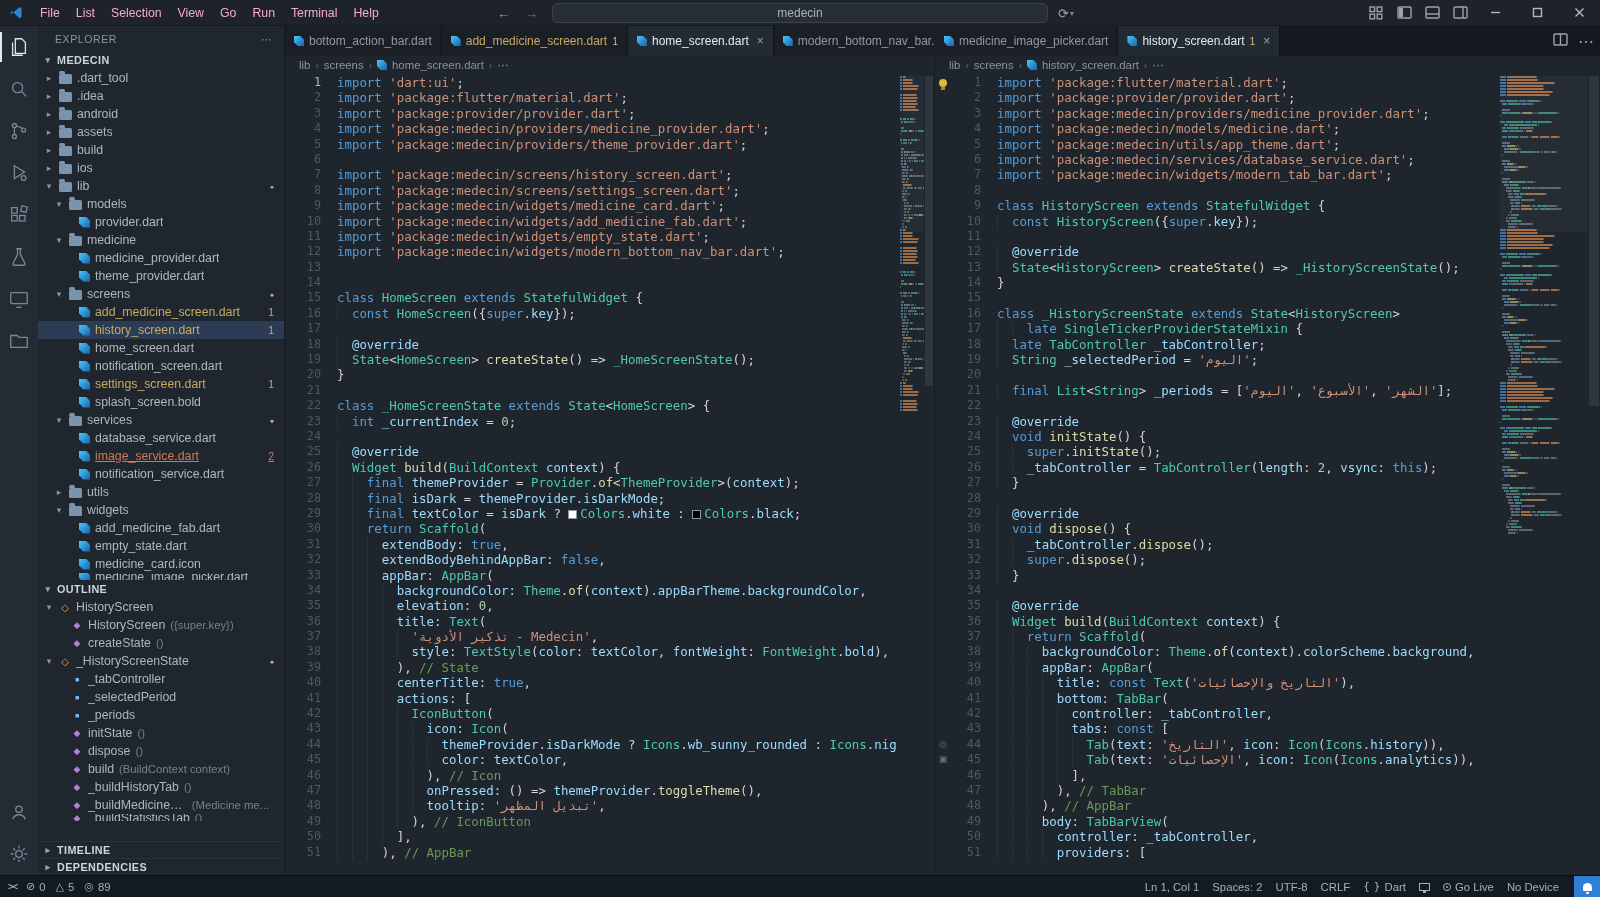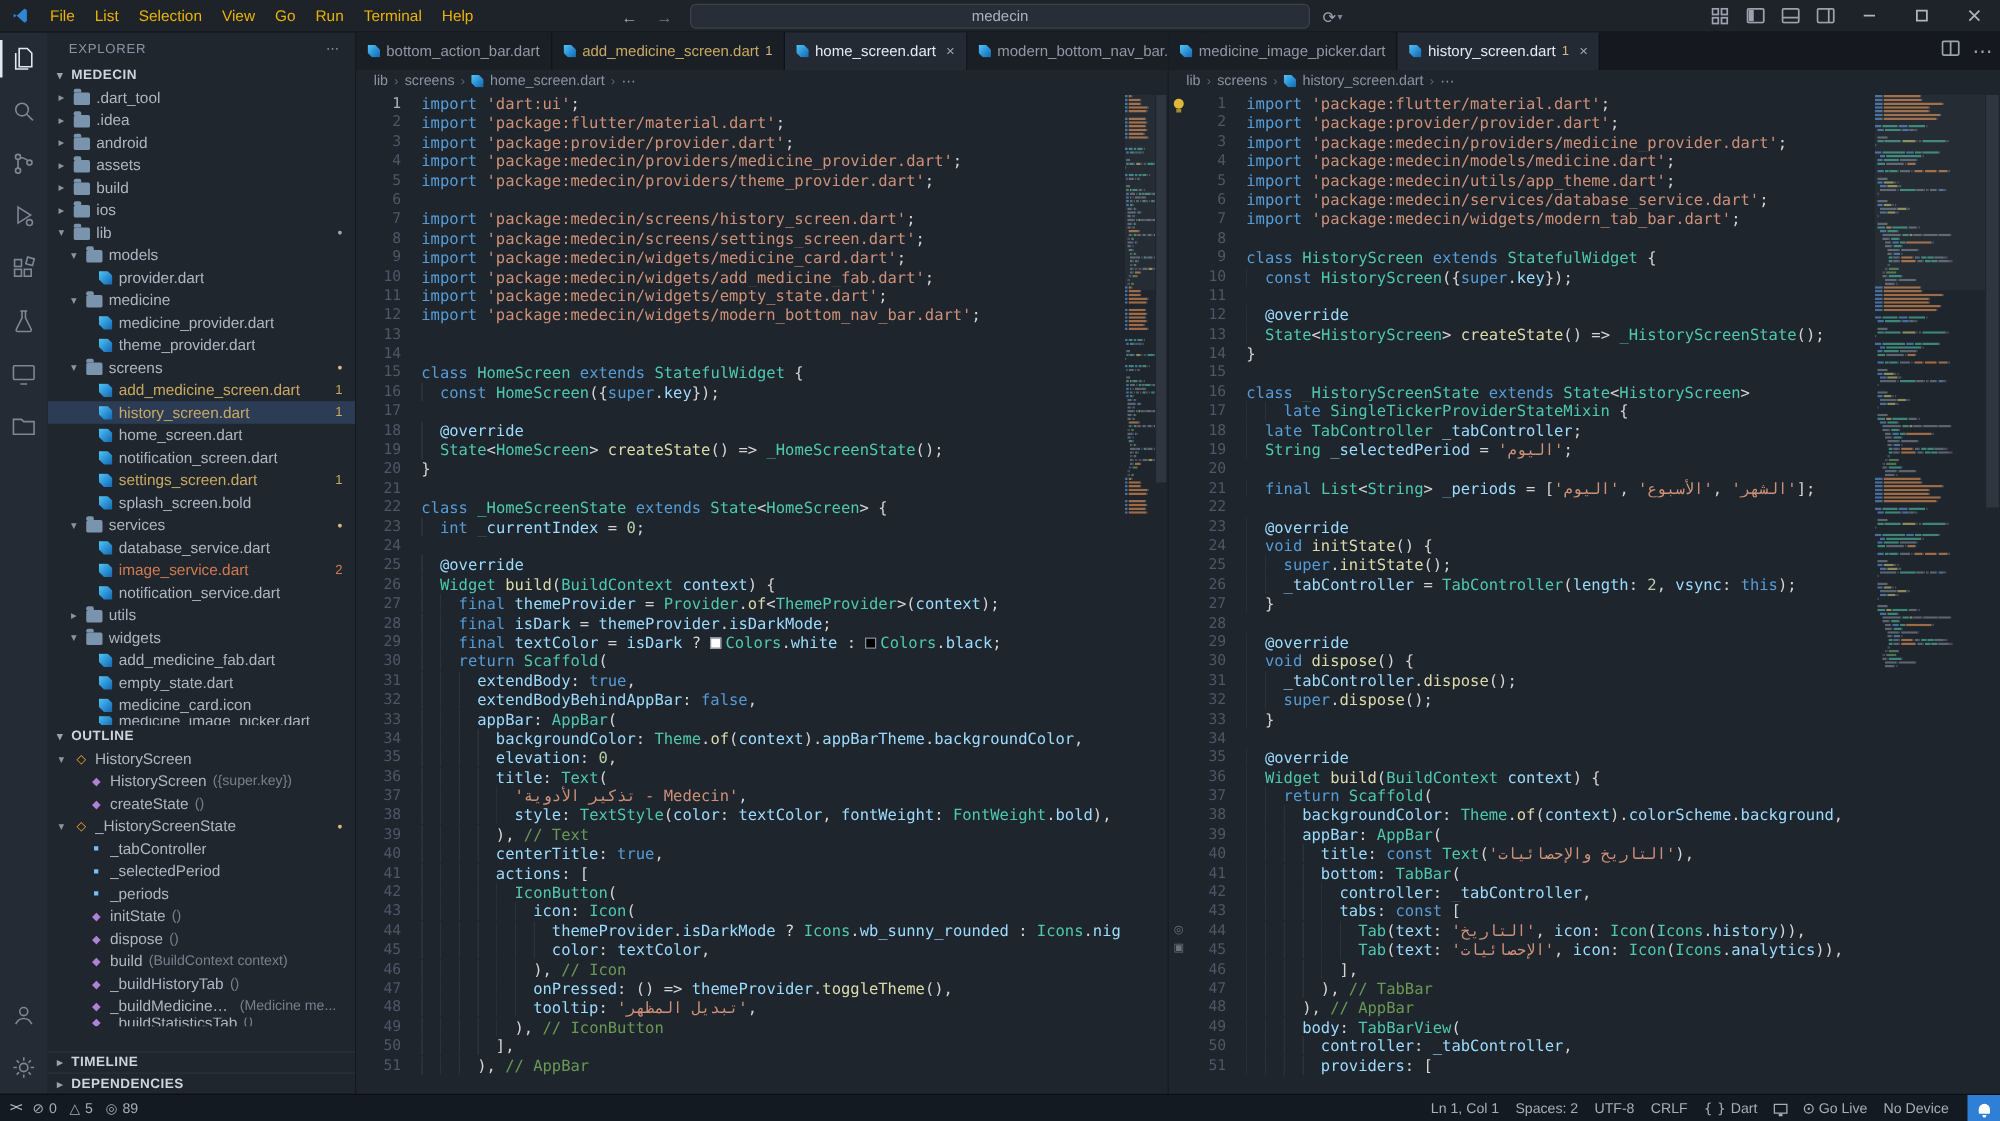--- a/index.html
+++ b/index.html
@@ -4,21 +4,21 @@
 <style>
   * { box-sizing: border-box; margin:0; padding:0; }
   html,body { width:1600px; height:897px; overflow:hidden; background:#1f252d; }
   body { font-family:"Liberation Sans", sans-serif; color:#c3cad4; position:relative; }
   #app { display:flex; flex-direction:column; width:1600px; height:897px; }
 
   
   .titlebar { height:26px; background:#1d2329; display:flex; align-items:center; position:relative; flex:none; border-bottom:1px solid #141920;}
   .logo { width:15px; height:15px; margin:0 8px 0 9px; flex:none;}
   .menubar { display:flex; }
-  .menu-item { padding:0 8px; font-size:12.3px; color:#eab308; line-height:26px; cursor:default;}
+  .menu-item { padding:0 8px; font-size:12.3px; color:#f9a8d4; line-height:26px; cursor:default;}
   .navs { position:absolute; left:497px; top:0; height:26px; display:flex; align-items:center; gap:15px; color:#9aa3ae; font-size:13px;}
   .nav-fwd { color:#6d7682; }
   .searchbox { position:absolute; left:50%; transform:translateX(-50%); top:3px; width:496px; height:20px; background:#272e37; border:1px solid #3a424d; border-radius:5px; display:flex; align-items:center; justify-content:center; font-size:12px; color:#aab3bd;}
   .sync { position:absolute; left:calc(50% + 258px); top:0; height:26px; display:flex; align-items:center; color:#9aa3ae; font-size:13px; gap:1px;}
   .sync small { font-size:8px; color:#7d8794;}
   .tb-right { margin-left:auto; display:flex; align-items:center; height:26px;}
   .tb-ic { width:28px; height:26px; display:flex; align-items:center; justify-content:center; color:#9aa3ae;}
   .winbtn { width:42px; height:26px; display:flex; align-items:center; justify-content:center; color:#aeb6c2;}
   .ico { stroke:currentColor; fill:none; stroke-width:1.4; }
 
@@ -39,21 +39,21 @@
   .sec-header { height:18px; display:flex; align-items:center; gap:3px; padding-left:4px; font-size:10.8px; font-weight:bold; letter-spacing:.4px; color:#cdd5df; flex:none;}
   .sec-header.bottom { border-top:1px solid #2a313a; height:17px;}
   .chevhdr { width:12px; text-align:center; color:#9aa3ae; font-size:9px;}
   #tree, #outline { flex:none; overflow:hidden;}
   .row { height:18px; display:flex; align-items:center; gap:5px; font-size:12.3px; color:#aeb6c2; padding-right:10px; cursor:default; white-space:nowrap; overflow:hidden;}
   .row.selected { background:#2c3c55; color:#dbe3ed;}
   .row.clipped { height:7px; overflow:hidden;}
   .chev { width:10px; flex:none; font-size:9px; color:#8b95a1; text-align:center;}
   .rowlabel { overflow:hidden; text-overflow:ellipsis;}
   .c-warn { color:#c9a962 !important; }
-  .c-error { color:#cf7a50 !important; }
+  .c-error { color:#cf7a50 !important;text-decoration:underline; }
   .rowbadge { font-size:10.5px; flex:none;}
   .rowdot { font-size:7px; flex:none;}
   .foldericon { width:13px; height:10px; background:#7b94ad; border-radius:1.5px; position:relative; flex:none; margin-top:1px;}
   .foldericon::before { content:""; position:absolute; top:-3px; left:0; width:6px; height:3px; background:#7b94ad; border-radius:1.5px 1.5px 0 0;}
   .darticon { width:11px; height:11px; flex:none; background:linear-gradient(135deg,#53c5f2 0%,#2a8fd4 55%,#1565a8 100%); clip-path:polygon(0 0,62% 0,100% 38%,100% 100%,38% 100%,0 62%);}
   .darticon.small { width:10px; height:10px;}
   .sym { width:12px; text-align:center; flex:none; }
   .detail { color:#76808d; font-size:11.3px; }
 
   
@@ -657,21 +657,21 @@
               <div class="code-line"><span class="glyphcol"></span><span class="ln">29</span><span class="txt"><span class="ig">  </span><span class="ig">  </span><span class="t-kw">final</span> <span class="t-id">textColor</span> <span class="t-pun">=</span> <span class="t-id">isDark</span> <span class="t-pun">?</span> <span class="swatch sw-white"></span><span class="t-typ">Colors</span><span class="t-pun">.</span><span class="t-id">white</span> <span class="t-pun">:</span> <span class="swatch sw-black"></span><span class="t-typ">Colors</span><span class="t-pun">.</span><span class="t-id">black</span><span class="t-pun">;</span></span></div>
               <div class="code-line"><span class="glyphcol"></span><span class="ln">30</span><span class="txt"><span class="ig">  </span><span class="ig">  </span><span class="t-kw">return</span> <span class="t-typ">Scaffold</span><span class="t-pun">(</span></span></div>
               <div class="code-line"><span class="glyphcol"></span><span class="ln">31</span><span class="txt"><span class="ig">  </span><span class="ig">  </span><span class="ig">  </span><span class="t-id">extendBody</span><span class="t-pun">:</span> <span class="t-kw">true</span><span class="t-pun">,</span></span></div>
               <div class="code-line"><span class="glyphcol"></span><span class="ln">32</span><span class="txt"><span class="ig">  </span><span class="ig">  </span><span class="ig">  </span><span class="t-id">extendBodyBehindAppBar</span><span class="t-pun">:</span> <span class="t-kw">false</span><span class="t-pun">,</span></span></div>
               <div class="code-line"><span class="glyphcol"></span><span class="ln">33</span><span class="txt"><span class="ig">  </span><span class="ig">  </span><span class="ig">  </span><span class="t-id">appBar</span><span class="t-pun">:</span> <span class="t-typ">AppBar</span><span class="t-pun">(</span></span></div>
               <div class="code-line"><span class="glyphcol"></span><span class="ln">34</span><span class="txt"><span class="ig">  </span><span class="ig">  </span><span class="ig">  </span><span class="ig">  </span><span class="t-id">backgroundColor</span><span class="t-pun">:</span> <span class="t-typ">Theme</span><span class="t-pun">.</span><span class="t-fn">of</span><span class="t-pun">(</span><span class="t-id">context</span><span class="t-pun">)</span><span class="t-pun">.</span><span class="t-id">appBarTheme</span><span class="t-pun">.</span><span class="t-id">backgroundColor</span><span class="t-pun">,</span></span></div>
               <div class="code-line"><span class="glyphcol"></span><span class="ln">35</span><span class="txt"><span class="ig">  </span><span class="ig">  </span><span class="ig">  </span><span class="ig">  </span><span class="t-id">elevation</span><span class="t-pun">:</span> <span class="t-num">0</span><span class="t-pun">,</span></span></div>
               <div class="code-line"><span class="glyphcol"></span><span class="ln">36</span><span class="txt"><span class="ig">  </span><span class="ig">  </span><span class="ig">  </span><span class="ig">  </span><span class="t-id">title</span><span class="t-pun">:</span> <span class="t-typ">Text</span><span class="t-pun">(</span></span></div>
               <div class="code-line"><span class="glyphcol"></span><span class="ln">37</span><span class="txt"><span class="ig">  </span><span class="ig">  </span><span class="ig">  </span><span class="ig">  </span><span class="ig">  </span><span class="t-str">'تذكير الأدوية - Medecin'</span><span class="t-pun">,</span></span></div>
               <div class="code-line"><span class="glyphcol"></span><span class="ln">38</span><span class="txt"><span class="ig">  </span><span class="ig">  </span><span class="ig">  </span><span class="ig">  </span><span class="ig">  </span><span class="t-id">style</span><span class="t-pun">:</span> <span class="t-typ">TextStyle</span><span class="t-pun">(</span><span class="t-id">color</span><span class="t-pun">:</span> <span class="t-id">textColor</span><span class="t-pun">,</span> <span class="t-id">fontWeight</span><span class="t-pun">:</span> <span class="t-typ">FontWeight</span><span class="t-pun">.</span><span class="t-id">bold</span><span class="t-pun">)</span><span class="t-pun">,</span></span></div>
-              <div class="code-line"><span class="glyphcol"></span><span class="ln">39</span><span class="txt"><span class="ig">  </span><span class="ig">  </span><span class="ig">  </span><span class="ig">  </span><span class="t-pun">)</span><span class="t-pun">,</span> <span class="t-com">// Text</span></span></div>
+              <div class="code-line"><span class="glyphcol"></span><span class="ln">39</span><span class="txt"><span class="ig">  </span><span class="ig">  </span><span class="ig">  </span><span class="ig">  </span><span class="t-pun">)</span><span class="t-pun">,</span> <span class="t-com">// State</span></span></div>
               <div class="code-line"><span class="glyphcol"></span><span class="ln">40</span><span class="txt"><span class="ig">  </span><span class="ig">  </span><span class="ig">  </span><span class="ig">  </span><span class="t-id">centerTitle</span><span class="t-pun">:</span> <span class="t-kw">true</span><span class="t-pun">,</span></span></div>
               <div class="code-line"><span class="glyphcol"></span><span class="ln">41</span><span class="txt"><span class="ig">  </span><span class="ig">  </span><span class="ig">  </span><span class="ig">  </span><span class="t-id">actions</span><span class="t-pun">:</span> <span class="t-pun">[</span></span></div>
               <div class="code-line"><span class="glyphcol"></span><span class="ln">42</span><span class="txt"><span class="ig">  </span><span class="ig">  </span><span class="ig">  </span><span class="ig">  </span><span class="ig">  </span><span class="t-typ">IconButton</span><span class="t-pun">(</span></span></div>
               <div class="code-line"><span class="glyphcol"></span><span class="ln">43</span><span class="txt"><span class="ig">  </span><span class="ig">  </span><span class="ig">  </span><span class="ig">  </span><span class="ig">  </span><span class="ig">  </span><span class="t-id">icon</span><span class="t-pun">:</span> <span class="t-typ">Icon</span><span class="t-pun">(</span></span></div>
               <div class="code-line"><span class="glyphcol"></span><span class="ln">44</span><span class="txt"><span class="ig">  </span><span class="ig">  </span><span class="ig">  </span><span class="ig">  </span><span class="ig">  </span><span class="ig">  </span><span class="ig">  </span><span class="t-id">themeProvider</span><span class="t-pun">.</span><span class="t-id">isDarkMode</span> <span class="t-pun">?</span> <span class="t-typ">Icons</span><span class="t-pun">.</span><span class="t-id">wb_sunny_rounded</span> <span class="t-pun">:</span> <span class="t-typ">Icons</span><span class="t-pun">.</span><span class="t-id">nightlight_round</span></span></div>
               <div class="code-line"><span class="glyphcol"></span><span class="ln">45</span><span class="txt"><span class="ig">  </span><span class="ig">  </span><span class="ig">  </span><span class="ig">  </span><span class="ig">  </span><span class="ig">  </span><span class="ig">  </span><span class="t-id">color</span><span class="t-pun">:</span> <span class="t-id">textColor</span><span class="t-pun">,</span></span></div>
               <div class="code-line"><span class="glyphcol"></span><span class="ln">46</span><span class="txt"><span class="ig">  </span><span class="ig">  </span><span class="ig">  </span><span class="ig">  </span><span class="ig">  </span><span class="ig">  </span><span class="t-pun">)</span><span class="t-pun">,</span> <span class="t-com">// Icon</span></span></div>
               <div class="code-line"><span class="glyphcol"></span><span class="ln">47</span><span class="txt"><span class="ig">  </span><span class="ig">  </span><span class="ig">  </span><span class="ig">  </span><span class="ig">  </span><span class="ig">  </span><span class="t-id">onPressed</span><span class="t-pun">:</span> <span class="t-pun">(</span><span class="t-pun">)</span> <span class="t-pun">=</span><span class="t-pun">&gt;</span> <span class="t-id">themeProvider</span><span class="t-pun">.</span><span class="t-fn">toggleTheme</span><span class="t-pun">(</span><span class="t-pun">)</span><span class="t-pun">,</span></span></div>
               <div class="code-line"><span class="glyphcol"></span><span class="ln">48</span><span class="txt"><span class="ig">  </span><span class="ig">  </span><span class="ig">  </span><span class="ig">  </span><span class="ig">  </span><span class="ig">  </span><span class="t-id">tooltip</span><span class="t-pun">:</span> <span class="t-str">'تبديل المظهر'</span><span class="t-pun">,</span></span></div>
               <div class="code-line"><span class="glyphcol"></span><span class="ln">49</span><span class="txt"><span class="ig">  </span><span class="ig">  </span><span class="ig">  </span><span class="ig">  </span><span class="ig">  </span><span class="t-pun">)</span><span class="t-pun">,</span> <span class="t-com">// IconButton</span></span></div>

